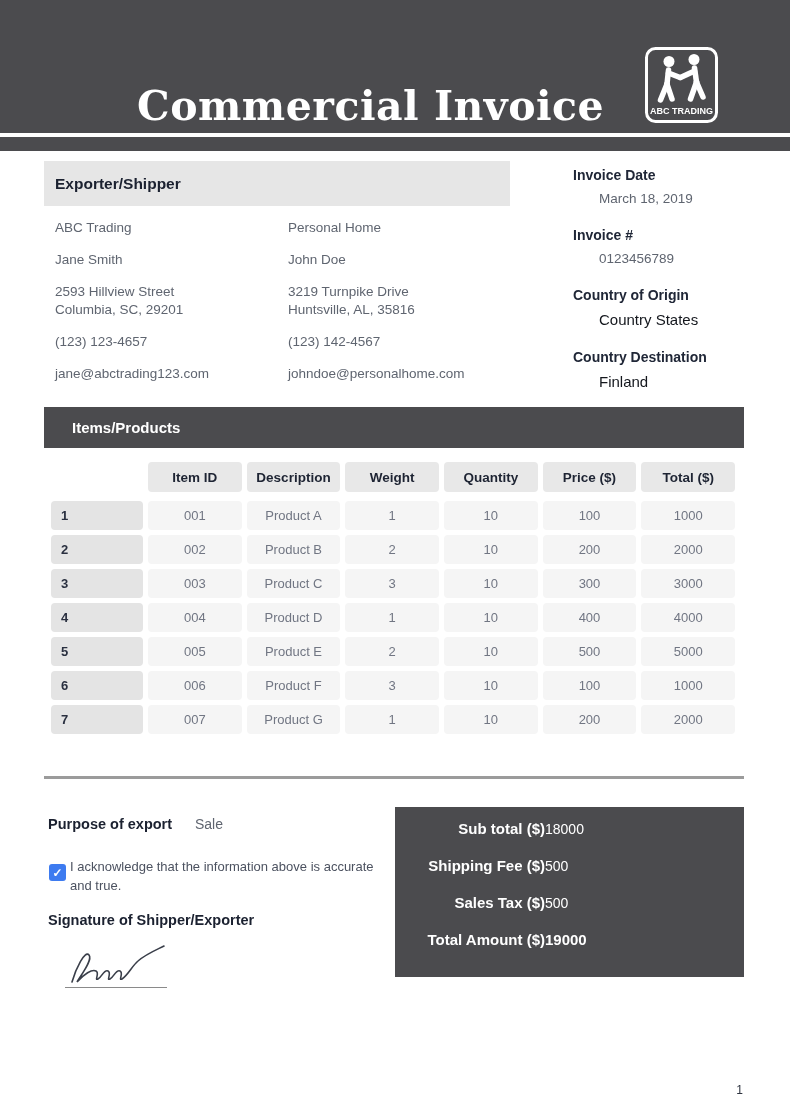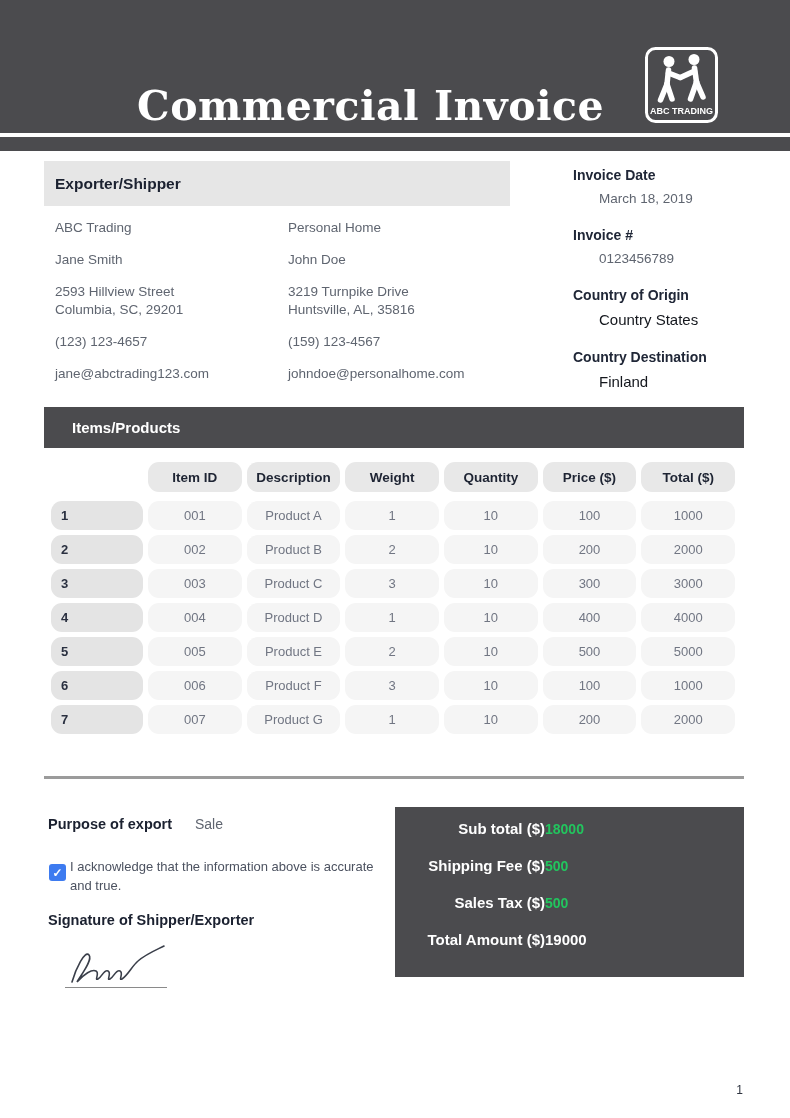--- a/index.html
+++ b/index.html
@@ -37,21 +37,21 @@
   
   .items-bar { position:absolute; left:44px; top:407px; width:700px; height:41px; background:#4b4b4e;
                display:flex; align-items:center; }
   .items-bar span { padding-left:28px; font-size:15px; font-weight:bold; color:#ffffff; }
 
   .table { position:absolute; left:44px; top:462px; width:700px; padding-left:7px; padding-right:9px; }
   .thead, .trow { display:grid; grid-template-columns:92px repeat(6, 1fr); column-gap:5px; }
   .thead { height:30px; margin-bottom:9px; }
   .tbody { display:grid; row-gap:5px; }
   .trow { height:29px; }
-  .hcell, .num, .cell { border-radius:11px; display:flex; align-items:center; justify-content:center; }
+  .hcell, .num, .cell { border-radius:4px; display:flex; align-items:center; justify-content:center; }
   .hcell { background:#e8e8e8; font-size:13.5px; font-weight:bold; color:#1e2433; }
   .hcell.blank { background:transparent; }
   .num  { background:#e4e4e4; font-size:13px; font-weight:bold; color:#2a3040;
           justify-content:flex-start; padding-left:10px; }
   .cell { background:#f5f5f5; font-size:13px; color:#717683; }
 
   
   .divider { position:absolute; left:44px; top:776px; width:700px; height:3px; background:#9b9b9b; }
 
   .purpose-label { position:absolute; left:48px; top:815px; font-size:14.5px; font-weight:bold; color:#1b2130; line-height:18px; }
@@ -62,21 +62,21 @@
               color:#ffffff; font-size:12px; font-weight:bold; }
   .ack-text { position:absolute; left:70px; top:857px; width:315px; font-size:13px; line-height:19px; color:#4c5260; }
 
   .sig-label { position:absolute; left:48px; top:911px; font-size:14.5px; font-weight:bold; color:#1b2130; line-height:18px; }
   .sig-image { position:absolute; left:68px; top:942px; }
   .sig-line  { position:absolute; left:65px; top:987px; width:102px; height:1px; background:#8a8a8a; }
 
   .totals { position:absolute; left:395px; top:807px; width:349px; height:170px; background:#4b4b4e; padding-top:3px; }
   .totals .trw { height:37px; display:flex; align-items:center; padding-left:14px; }
   .totals .tlabel { width:136px; font-size:15px; font-weight:bold; color:#ffffff;text-align:right; }
-  .totals .tvalue { font-size:14px; color:#22c55e;font-weight:bold; }
+  .totals .tvalue { font-size:14px; color:#ffffff; }
   .totals .trw.em .tvalue { font-size:15px; font-weight:bold; color:#ffffff; }
 
   .pageno { position:absolute; right:47px; top:1083px; font-size:12px; color:#2f3440; }
 </style>
 </head>
 <body>
 
 <div class="page">
 
   <div class="topbar">
@@ -117,21 +117,21 @@
     <p>jane@abctrading123.com</p>
   </div>
 
   <div class="addr-col addr-importer">
     <p>Personal Home</p>
     <p>John Doe</p>
     <p>
       <span>3219 Turnpike Drive</span>
       <span>Huntsville, AL, 35816</span>
     </p>
-    <p>(159) 123-4567</p>
+    <p>(123) 142-4567</p>
     <p>johndoe@personalhome.com</p>
   </div>
 
   <div class="meta">
     <div class="pair">
       <div class="label">Invoice Date</div>
       <div class="value">March 18, 2019</div>
     </div>
     <div class="pair">
       <div class="label">Invoice #</div>

